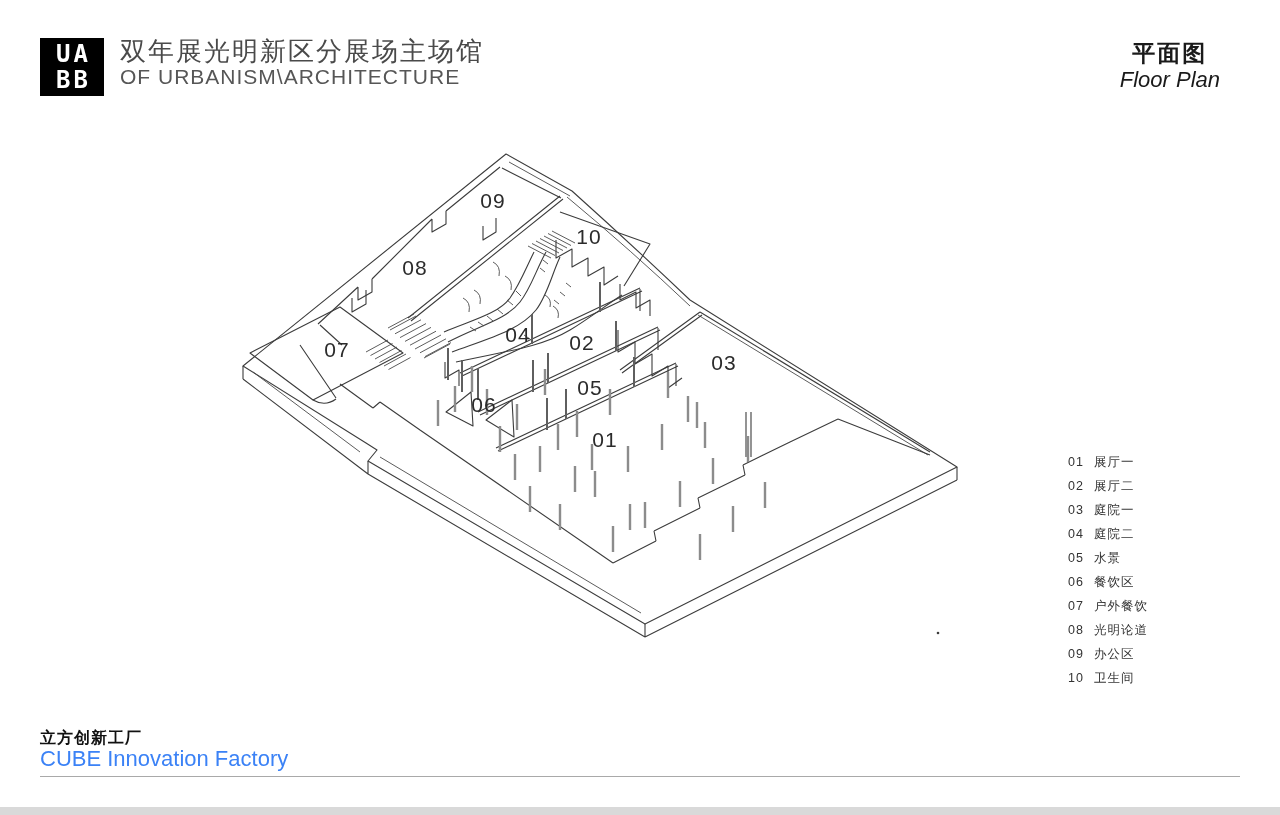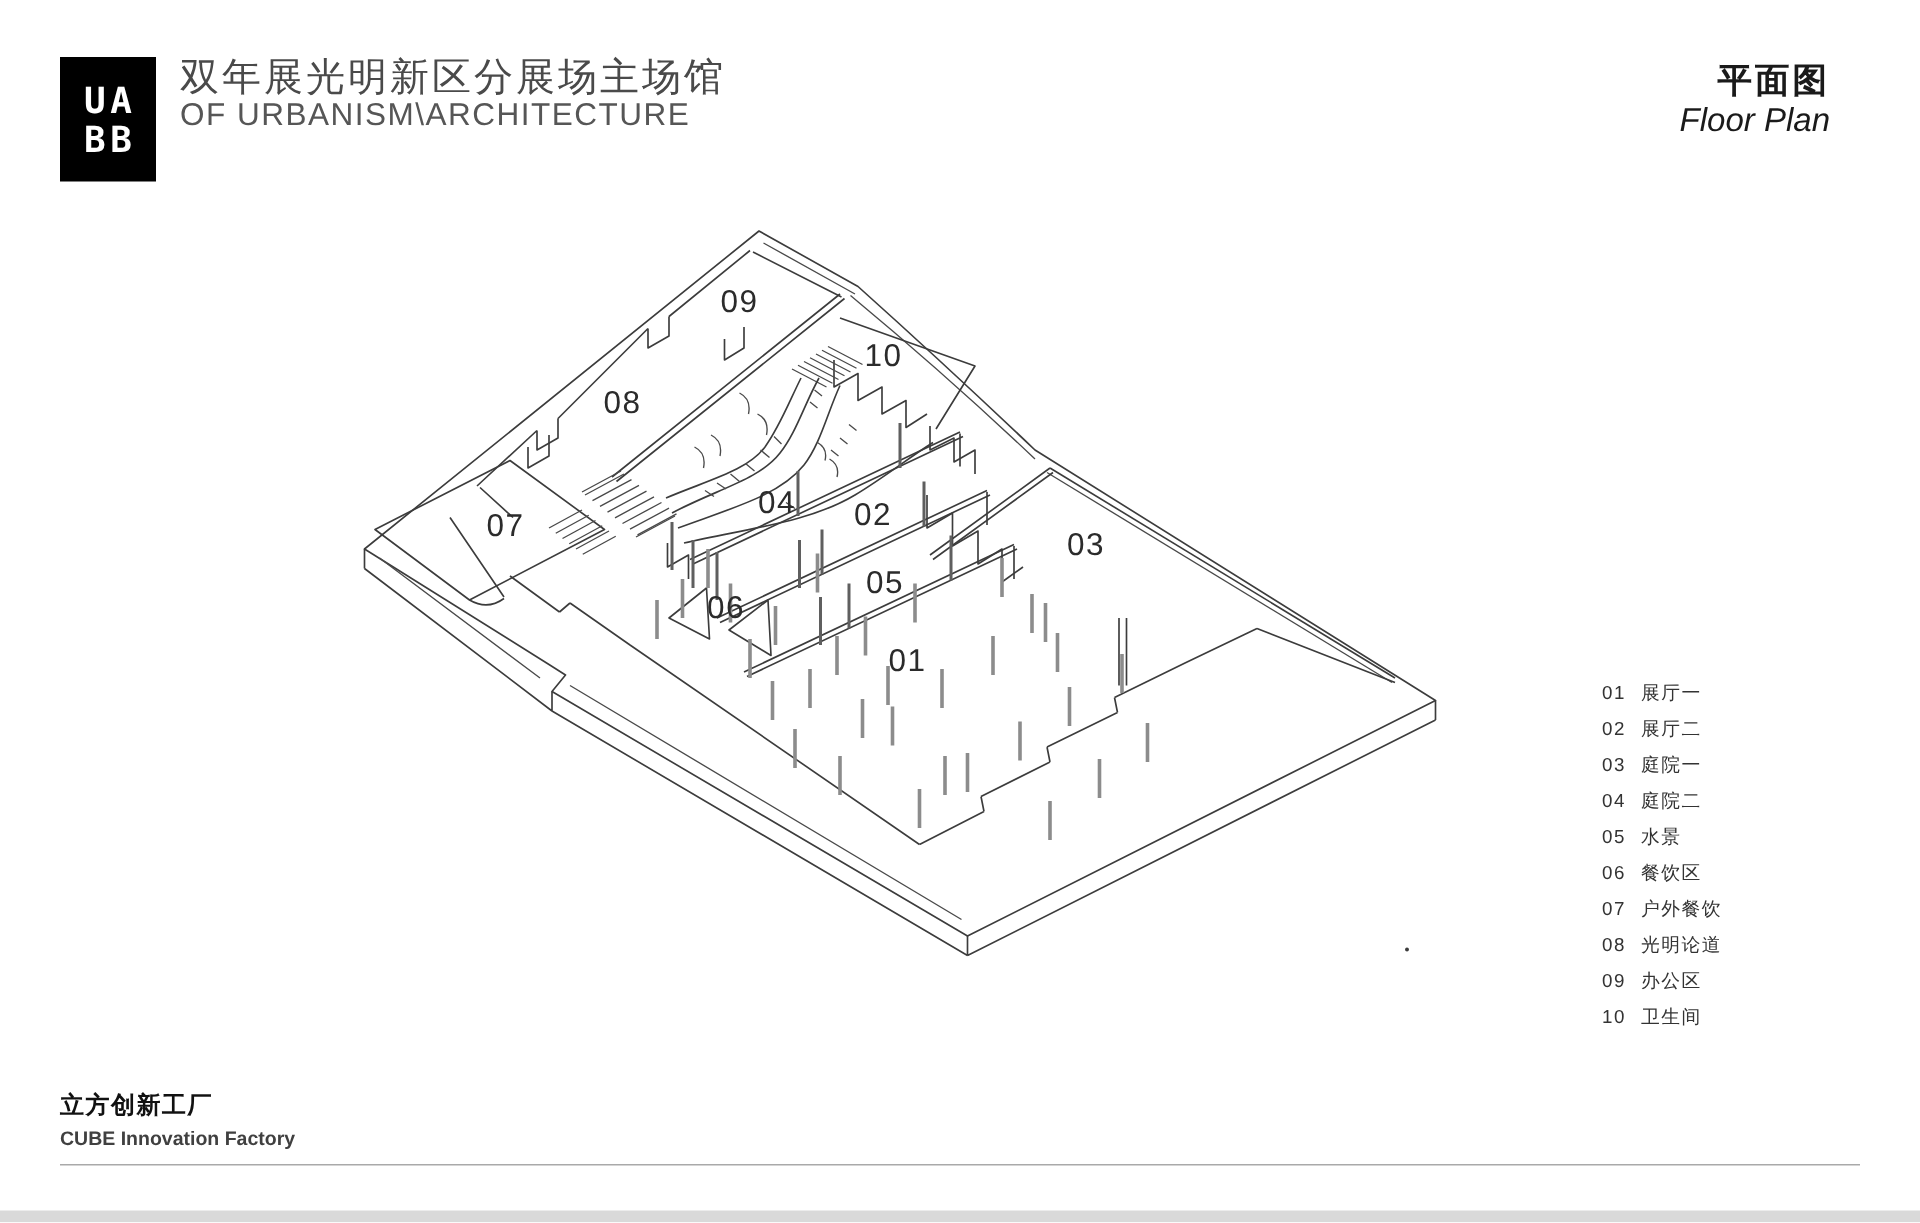--- a/index.html
+++ b/index.html
@@ -1,40 +1,40 @@
 <!DOCTYPE html>
 <html><head>
 <meta charset="utf-8">
 <style>
   html,body{margin:0;padding:0;background:#ffffff;}
   .page{position:relative;width:1280px;height:815px;background:#ffffff;overflow:hidden;
         font-family:"Liberation Sans", sans-serif;color:#222;}
 
   
-  .logo{position:absolute;left:40px;top:38px;width:64px;height:83px;background:#000;
+  .logo{position:absolute;left:40px;top:38px;width:64px;height:58px;background:#000;
         display:flex;flex-direction:column;align-items:center;justify-content:center;gap:0px;}
   .logo div{color:#fff;font-family:"DejaVu Sans Mono", monospace;font-weight:bold;
         font-size:24px;line-height:26px;letter-spacing:3px;text-indent:3px;}
   .title-block{position:absolute;left:120px;top:36px;}
   .title-zh{font-size:26px;letter-spacing:2px;color:#4a4a4a;font-weight:400;line-height:30px;}
   .title-en{font-size:21px;color:#565656;letter-spacing:1px;line-height:22px;font-weight:400;}
-  .sheet-title{position:absolute;right:60px;top:40px;text-align:right;}
+  .sheet-title{position:absolute;right:60px;top:40px;text-align:center;}
   .sheet-zh{font-size:23px;font-weight:600;color:#1a1a1a;letter-spacing:2px;line-height:26px;}
   .sheet-en{font-size:22px;color:#1a1a1a;line-height:28px;font-weight:500;font-style:italic;}
 
   
   .legend{position:absolute;left:1032px;top:454px;}
   .legend-row{height:24px;font-size:12.5px;color:#333;white-space:nowrap;margin-left:36px;}
   .legend-code{display:inline-block;width:26px;letter-spacing:1px;}
   .legend-label{letter-spacing:1px;}
 
   
   .footer{position:absolute;left:40px;top:727px;}
   .footer-zh{font-size:16px;font-weight:bold;color:#111;letter-spacing:1px;line-height:21px;}
-  .footer-en{font-size:13px;font-weight:700;color:#404040;line-height:22px;}
+  .footer-en{font-size:22px;font-weight:400;color:#3b82f6;line-height:22px;}
   .footer-rule{position:absolute;left:40px;top:776px;width:1200px;height:1px;background:#a9a9a9;}
   .bottom-strip{position:absolute;left:0;bottom:0;width:1280px;height:8px;background:#d9d9d9;}
 
   
   svg.plan{position:absolute;left:0;top:0;}
   .ln{fill:none;stroke:#3c3c3c;stroke-width:1.1;stroke-linejoin:round;stroke-linecap:butt;}
   .thin{fill:none;stroke:#4a4a4a;stroke-width:0.9;}
   .col{stroke:#8c8c8c;stroke-width:2.4;}
   .colD{stroke:#5f5f5f;stroke-width:2;}
   .plan-num{font-family:"Liberation Sans", sans-serif;font-size:21px;fill:#2b2b2b;

